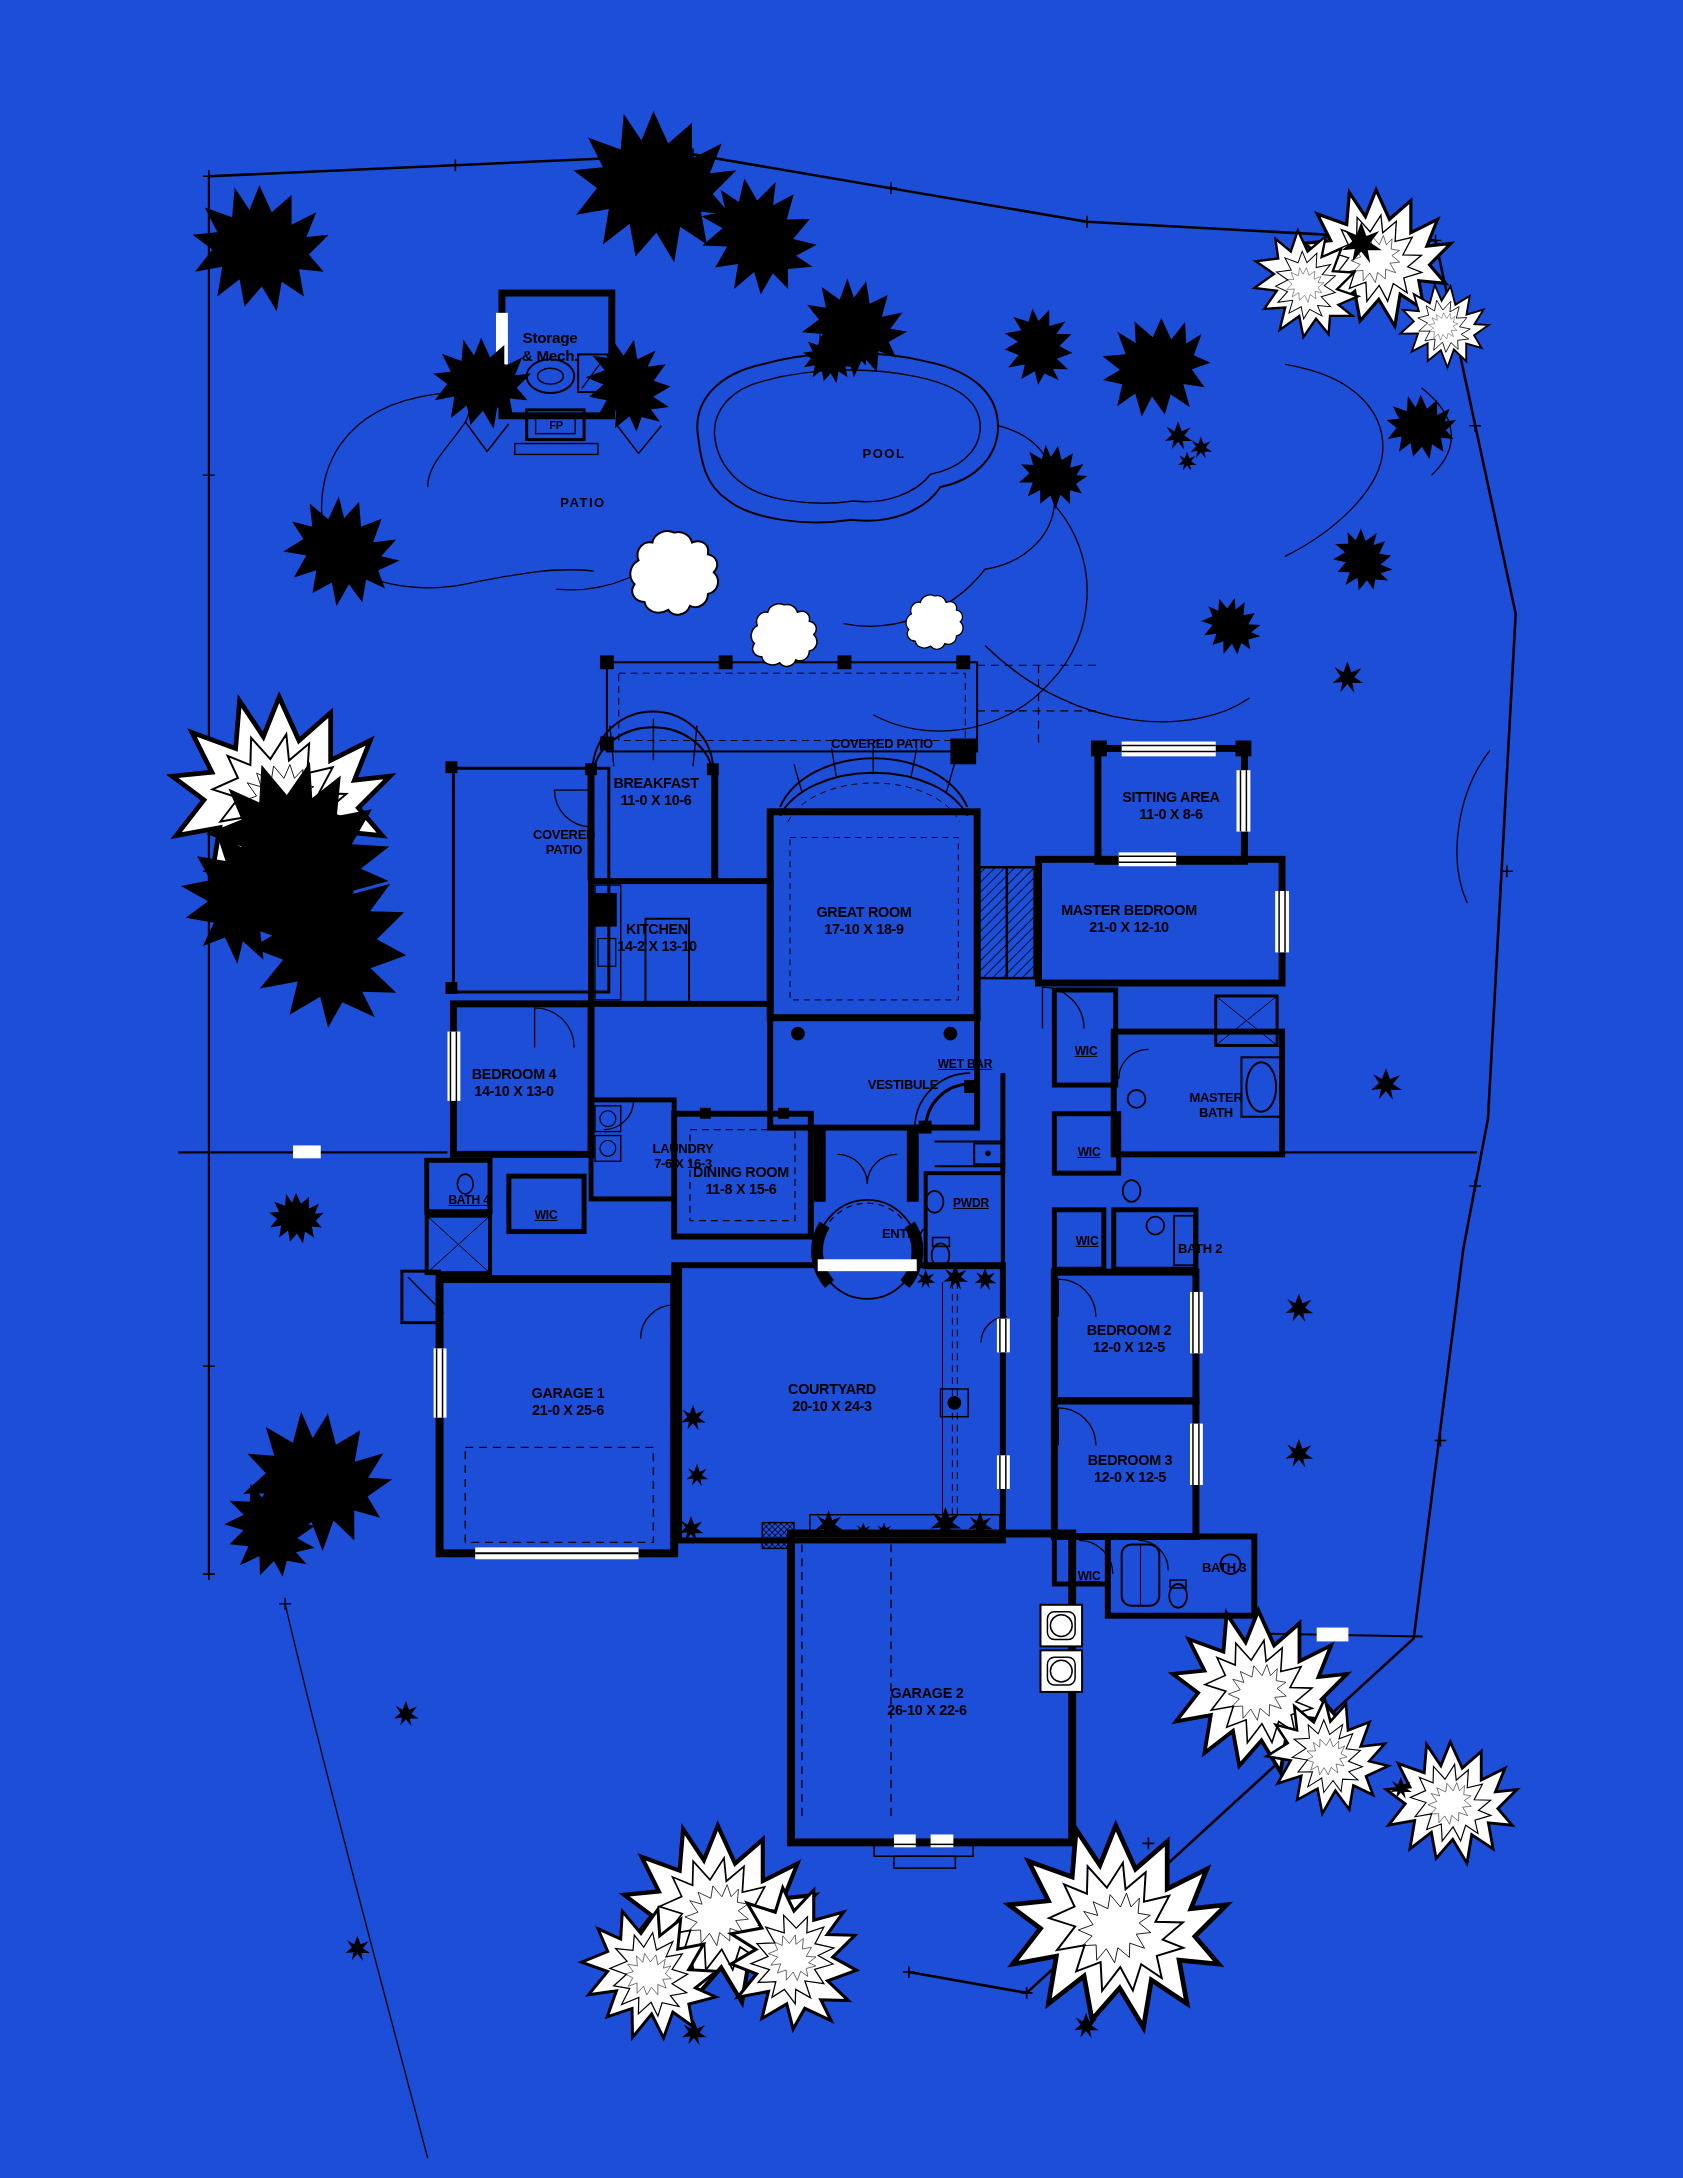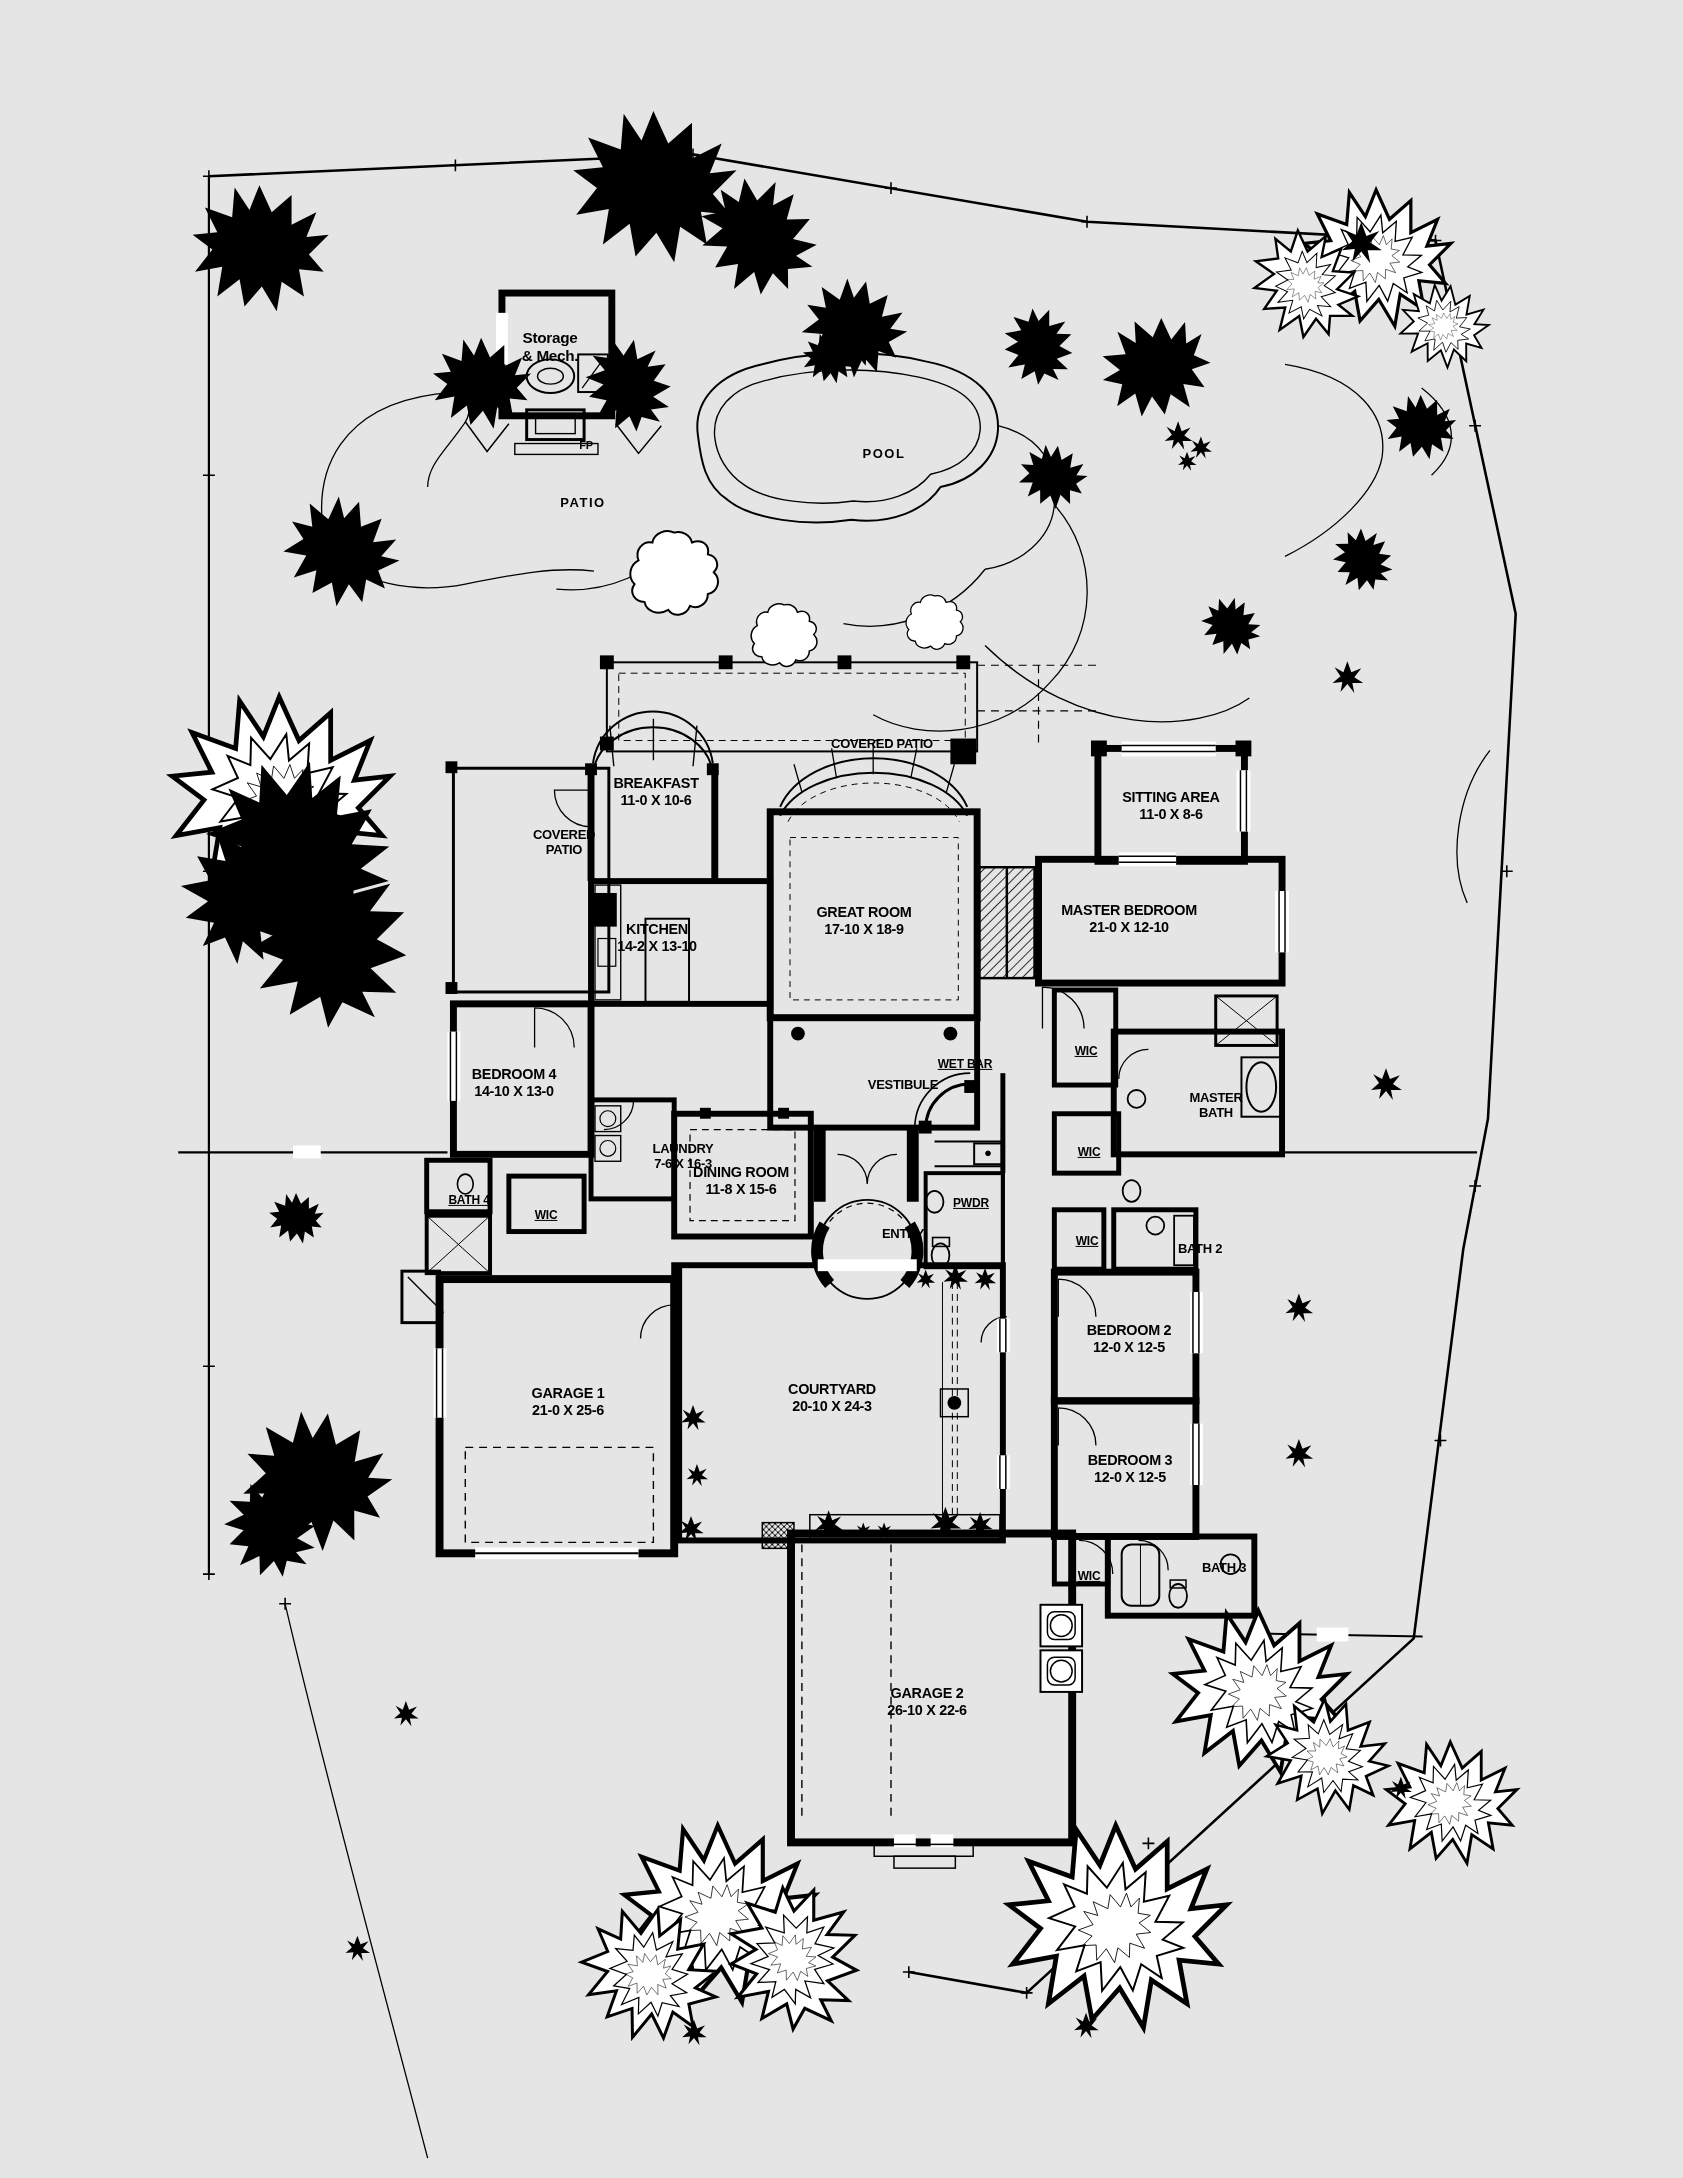--- a/index.html
+++ b/index.html
@@ -1,16 +1,16 @@
 <!DOCTYPE html>
 <html><head>
 <meta charset="utf-8">
 <style>
   html,body{margin:0;padding:0;background:#fff;}
-  #plan{position:relative;width:1683px;height:2178px;background:#e5e5e5;overflow:hidden;
+  #plan{position:relative;width:1683px;height:2178px;background:#1d4ed8;overflow:hidden;
         font-family:"Liberation Sans",sans-serif;}
   #plan svg{position:absolute;left:0;top:0;}
   .lbl{position:absolute;transform:translate(-50%,-50%);color:#000;font-weight:bold;
        white-space:pre-line;text-align:center;line-height:1.18;letter-spacing:-0.3px;}
   .s11{font-size:11px;}
   .s12{font-size:12px;letter-spacing:-0.2px;text-decoration:underline;}
   .s13{font-size:13px;margin-left:36px;}
   .s14{font-size:14.4px;}
   .s15{font-size:15.3px;}
   .sp{letter-spacing:1.5px;}
@@ -353,21 +353,21 @@
     <use href="#star" transform="translate(955,1538) scale(1.0)"></use>
     <use href="#star" transform="translate(990,1540) scale(0.8)"></use>
     <use href="#star" transform="translate(935,1292) scale(0.6)"></use>
     <use href="#star" transform="translate(965,1290) scale(0.8)"></use>
     <use href="#star" transform="translate(995,1292) scale(0.7)"></use>
   </g>
 </svg>
 
 <div class="lbl s15" style="left:550px;top:347px;">Storage
 &amp; Mech.</div>
-<div class="lbl s11" style="left:556px;top:445px;margin-left:30px;">FP</div>
+<div class="lbl s11" style="left:556px;top:425px;">FP</div>
 <div class="lbl s13 sp" style="left:848px;top:454px;">POOL</div>
 <div class="lbl s13 sp" style="left:547px;top:503px;">PATIO</div>
 
 <div class="lbl s13" style="left:846px;top:744px;">COVERED PATIO</div>
 <div class="lbl s13" style="left:528px;top:842px;">COVERED
 PATIO</div>
 <div class="lbl s14" style="left:656px;top:792px;">BREAKFAST
 11-0 X 10-6</div>
 <div class="lbl s14" style="left:1171px;top:806px;">SITTING AREA
 11-0 X 8-6</div>

